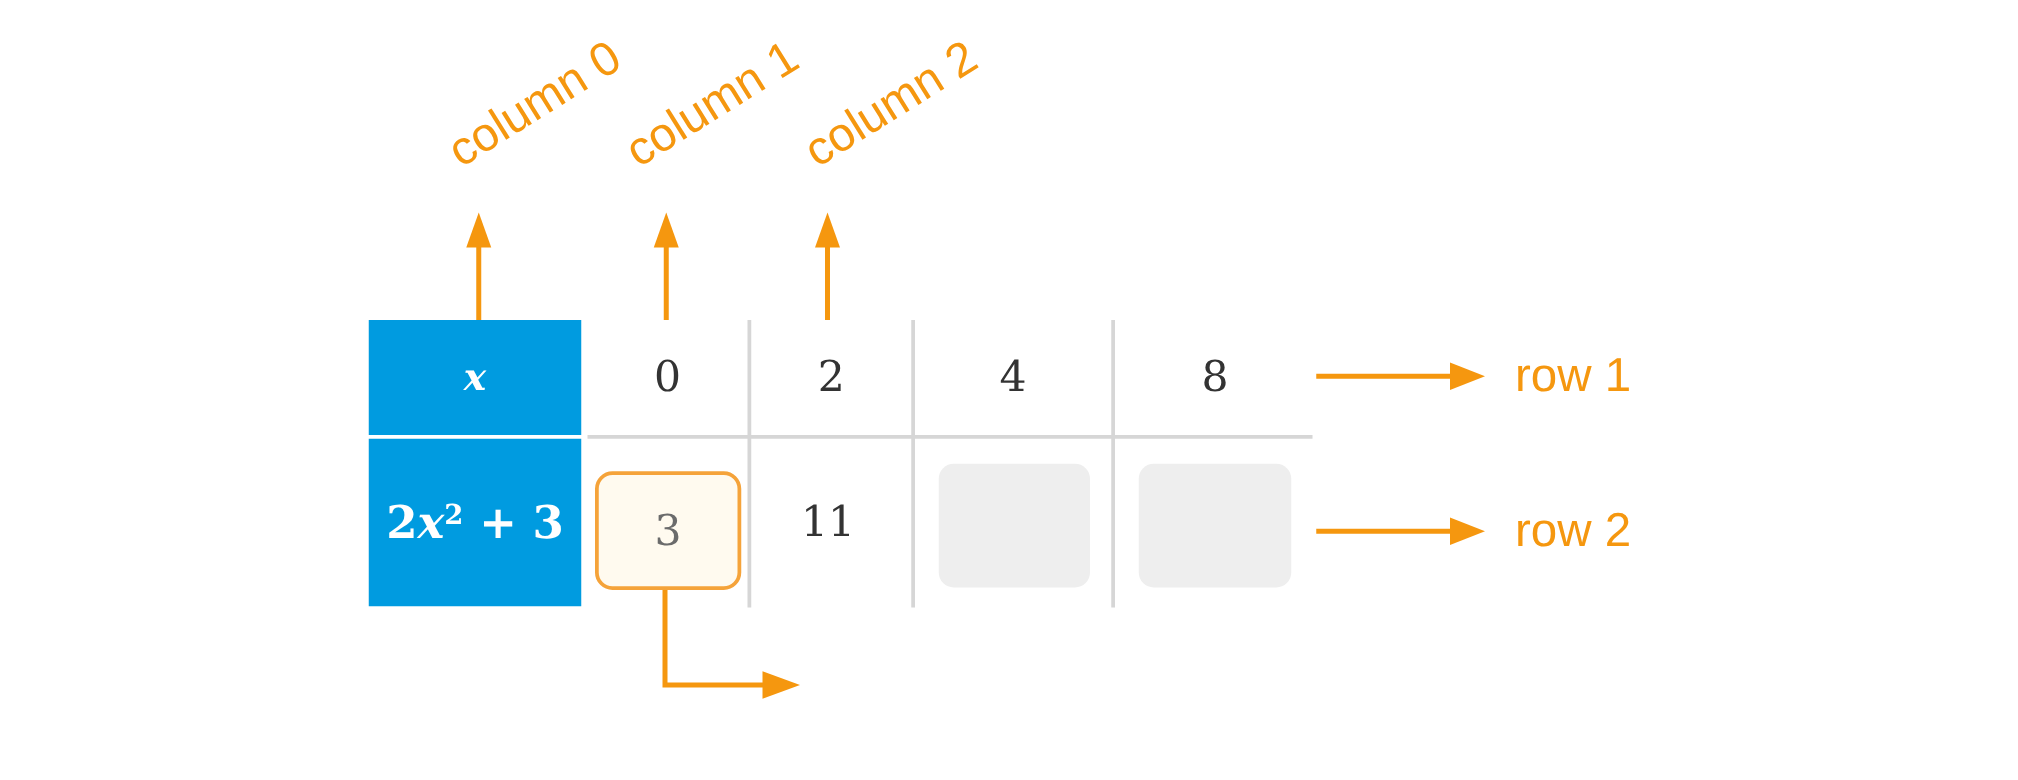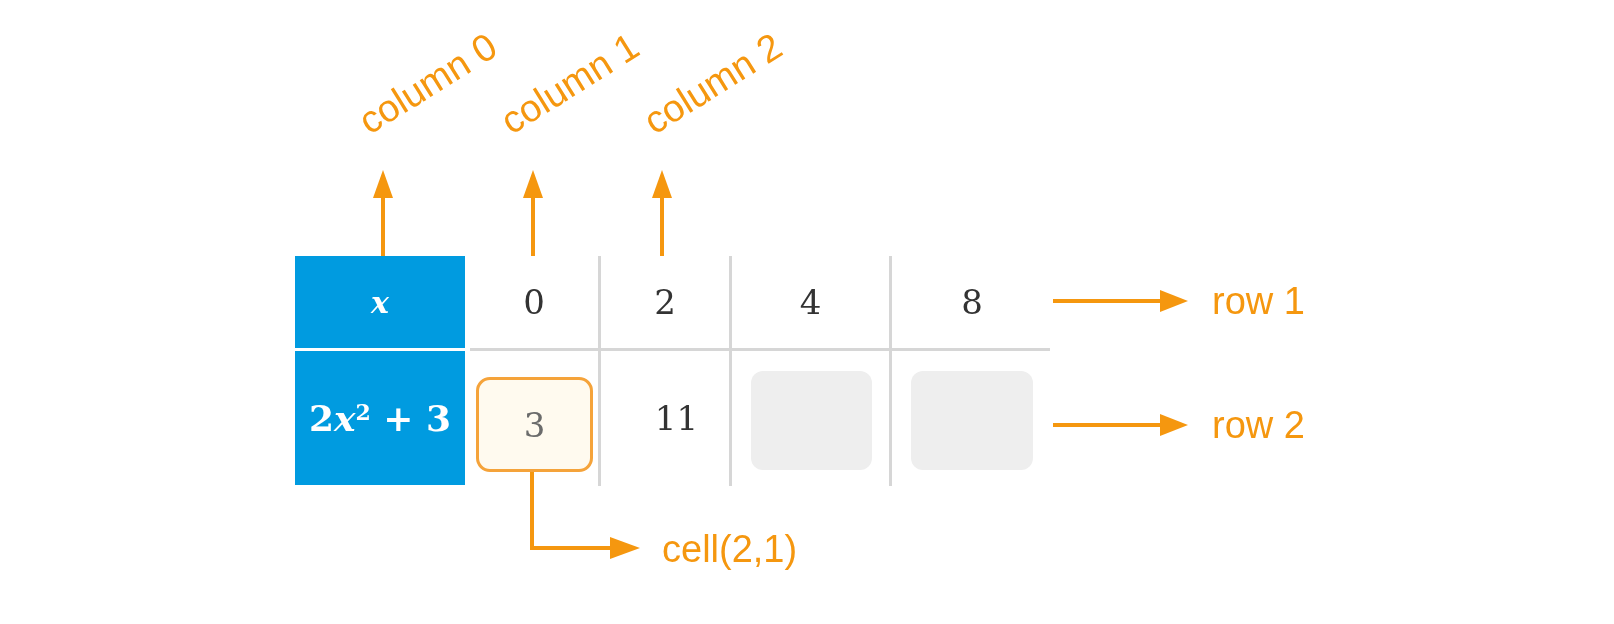--- a/index.html
+++ b/index.html
@@ -46,21 +46,20 @@
 
 <div class="canvas">
 
   <div class="anno rot" style="left:374px; top:100px;">column 0</div>
   <div class="anno rot" style="left:516px; top:100px;">column 1</div>
   <div class="anno rot" style="left:659px; top:100px;">column 2</div>
 
   <div class="anno" style="left:1212px; top:280px;text-align:right;">row 1</div>
   <div class="anno" style="left:1212px; top:404px;text-align:center;">row 2</div>
 
-  <div class="anno" style="left:662px; top:528px;">cell(2,1)</div>
 
   <div class="tbl">
     <div class="hdr-cell hdr-x">
       <span>x</span>
     </div>
     <div class="hdr-cell hdr-f">
       <span>2</span>
         <i>x</i>
         <sup>2</sup>
         <span style="white-space:pre"> + 3</span>
@@ -70,21 +69,21 @@
     <div class="vline" style="left:303px; top:0; height:230px;"></div>
     <div class="vline" style="left:434px; top:0; height:230px;"></div>
     <div class="vline" style="left:594px; top:0; height:230px;"></div>
 
     <div class="cell" style="left:175px; top:0; width:128px; height:92px;">0</div>
     <div class="cell" style="left:306px; top:0; width:128px; height:92px;">2</div>
     <div class="cell" style="left:437px; top:0; width:157px; height:92px;">4</div>
     <div class="cell" style="left:597px; top:0; width:160px; height:92px;">8</div>
 
     <div class="sel-box" style="left:181px; top:121px; width:117px; height:95px;">3</div>
-    <div class="cell" style="left:320px; top:95px; width:123px; height:134px;text-align:center;">11</div>
+    <div class="cell" style="left:306px; top:95px; width:123px; height:134px;text-align:center;">11</div>
     <div class="empty-box" style="left:456px; top:115px; width:121px; height:99px;"></div>
     <div class="empty-box" style="left:616px; top:115px; width:122px; height:99px;"></div>
   </div>
 
   <svg class="overlay" viewBox="0 0 1614 624">
     <g fill="#f5970f" stroke="#f5970f">
 
       <line x1="383" y1="256" x2="383" y2="196" stroke-width="4"></line>
       <polygon points="373,198 393,198 383,170" stroke="none"></polygon>
       <line x1="533" y1="256" x2="533" y2="196" stroke-width="4"></line>

